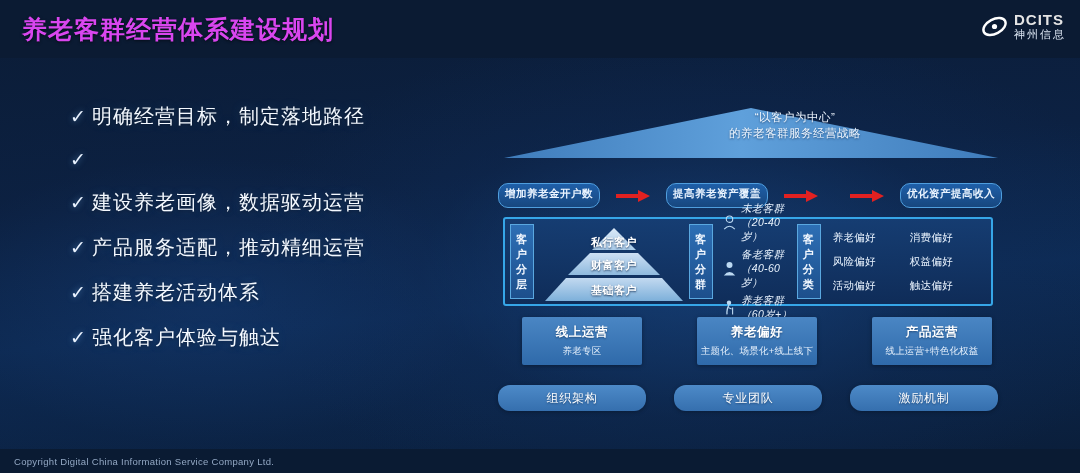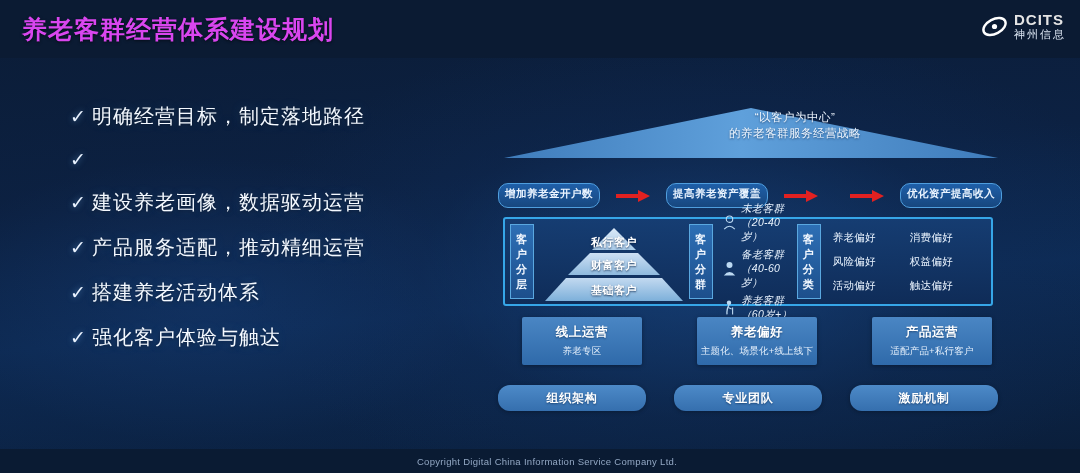--- a/index.html
+++ b/index.html
@@ -111,30 +111,30 @@
   }
   .op-title { color:#ffffff; font-size:12.5px; font-weight:bold; letter-spacing:0.6px; text-shadow:0 1px 2px rgba(0,25,60,0.5); }
   .op-sub { color:#e4effb; font-size:9.5px; margin-top:4px; letter-spacing:0.2px; }
 
   
   .foundation { position:absolute; left:8px; top:290px; width:500px; display:flex; justify-content:space-between; }
   .fd-box {
     width:148px; height:26px; border-radius:12px;
     background:linear-gradient(180deg,#4d8ac8 0%,#356fae 100%);
     display:flex; align-items:center; justify-content:center;
-    color:#ffffff; font-size:12px; font-weight:bold; letter-spacing:0.8px;
+    color:#ffffff; font-size:12px; font-weight:normal; letter-spacing:0.8px;
     text-shadow:0 1px 2px rgba(0,25,60,0.5);
     box-shadow:0 1px 4px rgba(0,0,0,0.3);
   }
 
   
   .footer {
     position:absolute; left:0; bottom:0; width:1080px; height:24px;
     background:#0a1b33;
-    display:flex; align-items:center;justify-content:center;
+    display:flex; align-items:center;
   }
   .footer-text { padding-left:14px; color:#93a8c4; font-size:9.5px; letter-spacing:0.3px; }
 </style>
 </head>
 <body>
 
 <div id="slide">
 
   <div class="header">
     <div class="page-title">养老客群经营体系建设规划</div>
@@ -315,21 +315,21 @@
       <div class="op-box">
         <div class="op-title">线上运营</div>
         <div class="op-sub">养老专区</div>
       </div>
       <div class="op-box">
         <div class="op-title">养老偏好</div>
         <div class="op-sub">主题化、场景化+线上线下</div>
       </div>
       <div class="op-box">
         <div class="op-title">产品运营</div>
-        <div class="op-sub">适配产品+私行客户</div>
+        <div class="op-sub">线上运营+特色化权益</div>
       </div>
     </div>
 
     <div class="foundation">
       <div class="fd-box">组织架构</div>
       <div class="fd-box">专业团队</div>
       <div class="fd-box">激励机制</div>
     </div>
 
   </div>

